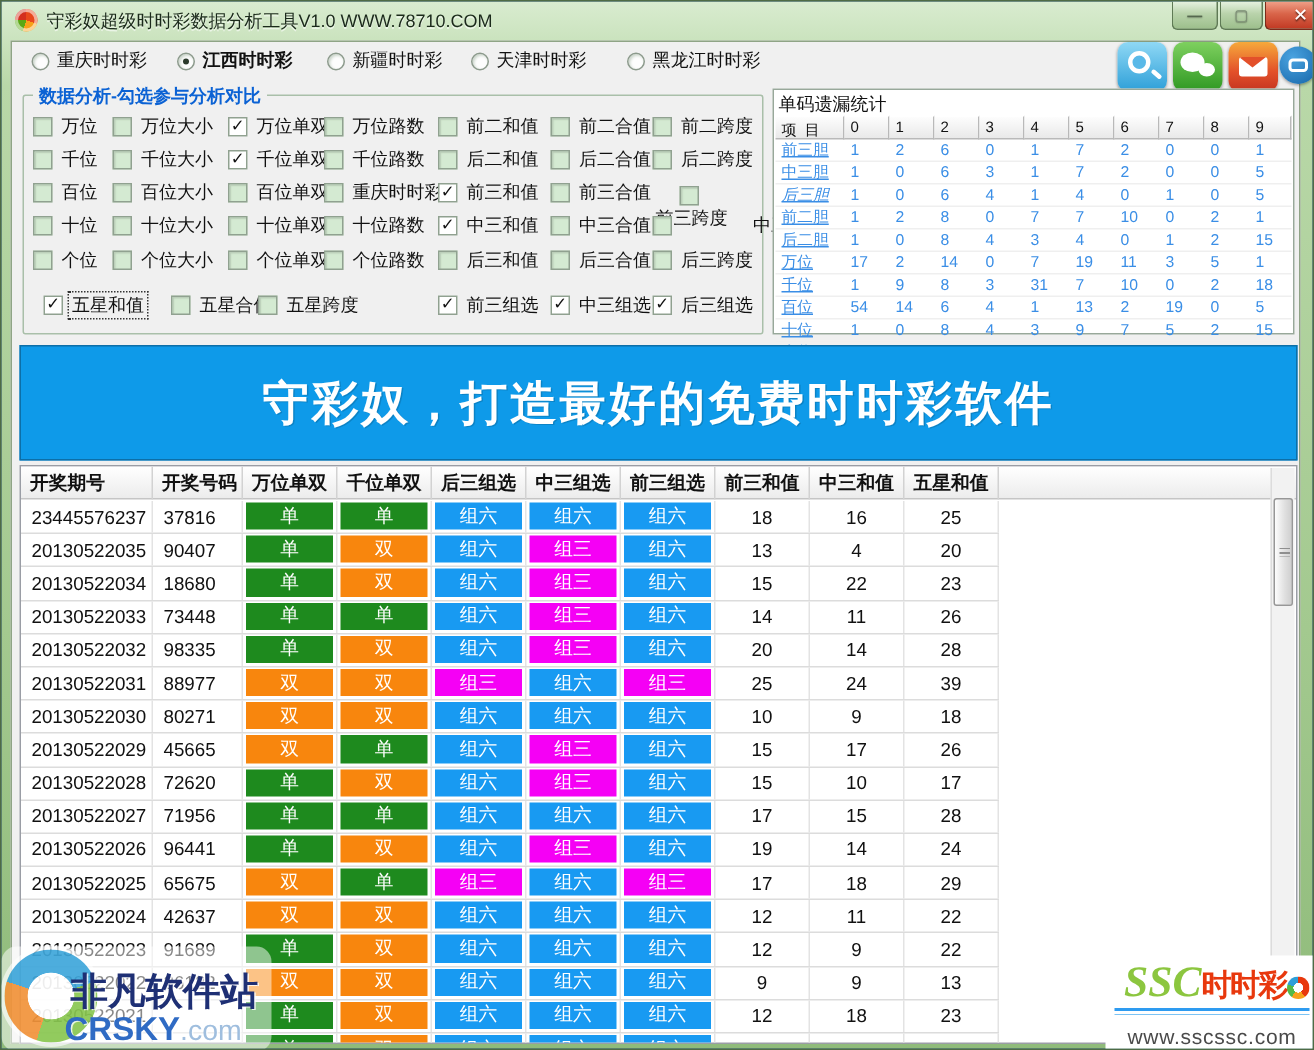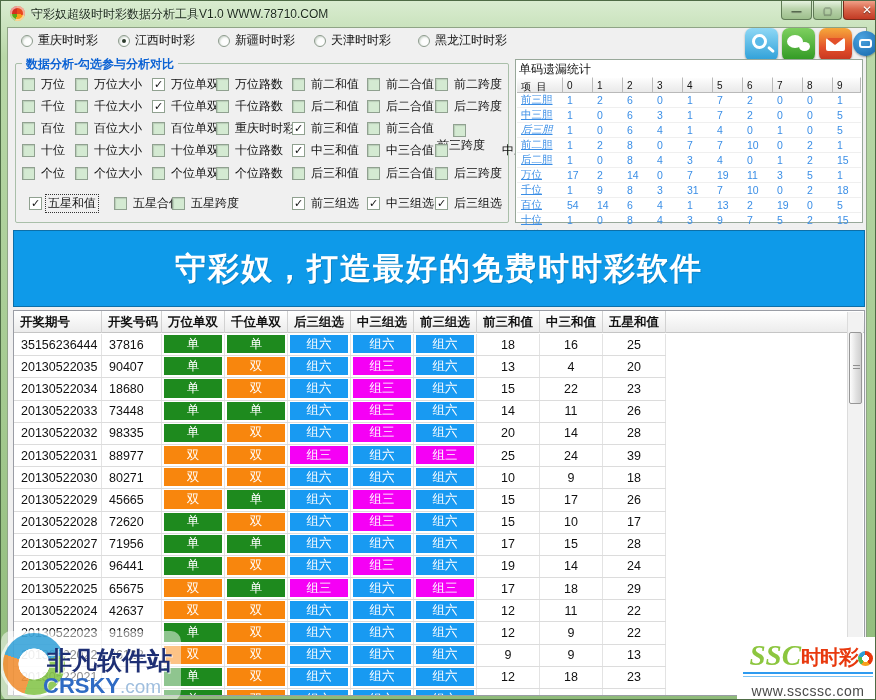--- a/index.html
+++ b/index.html
@@ -161,21 +161,21 @@
     </div>
   </div>
 
   <div class="client"></div>
 
   <div class="radio-row">
       <div class="radio-item" style="left: 6px;">
         <span class="radio"></span>
         <span class="rlabel">重庆时时彩</span>
       </div>
-      <div class="radio-item" style="left: 103px;">
+      <div class="radio-item" style="left: 103px; font-weight: bold;">
         <span class="radio sel"></span>
         <span class="rlabel">江西时时彩</span>
       </div>
       <div class="radio-item" style="left: 203px;">
         <span class="radio"></span>
         <span class="rlabel">新疆时时彩</span>
       </div>
       <div class="radio-item" style="left: 299px;">
         <span class="radio"></span>
         <span class="rlabel">天津时时彩</span>
@@ -551,21 +551,21 @@
         <div class="th" style="width: 63px;">千位单双</div>
         <div class="th" style="width: 63px;">后三组选</div>
         <div class="th" style="width: 63px;">中三组选</div>
         <div class="th" style="width: 63px;">前三组选</div>
         <div class="th" style="width: 63px;">前三和值</div>
         <div class="th" style="width: 63px;">中三和值</div>
         <div class="th" style="width: 63px;">五星和值</div>
       </div>
     <div class="rbody">
         <div class="rrow">
-          <div class="td left" style="width: 88px;">35156236444</div>
+          <div class="td left" style="width: 88px;">23445576237</div>
           <div class="td left" style="width: 60px;">37816</div>
           <div class="td" style="width: 63px;">
             <div class="badge" style="background: rgb(30, 138, 30);">单</div>
           </div>
           <div class="td" style="width: 63px;">
             <div class="badge" style="background: rgb(30, 138, 30);">单</div>
           </div>
           <div class="td" style="width: 63px;">
             <div class="badge" style="background: rgb(24, 154, 242);">组六</div>
           </div>

